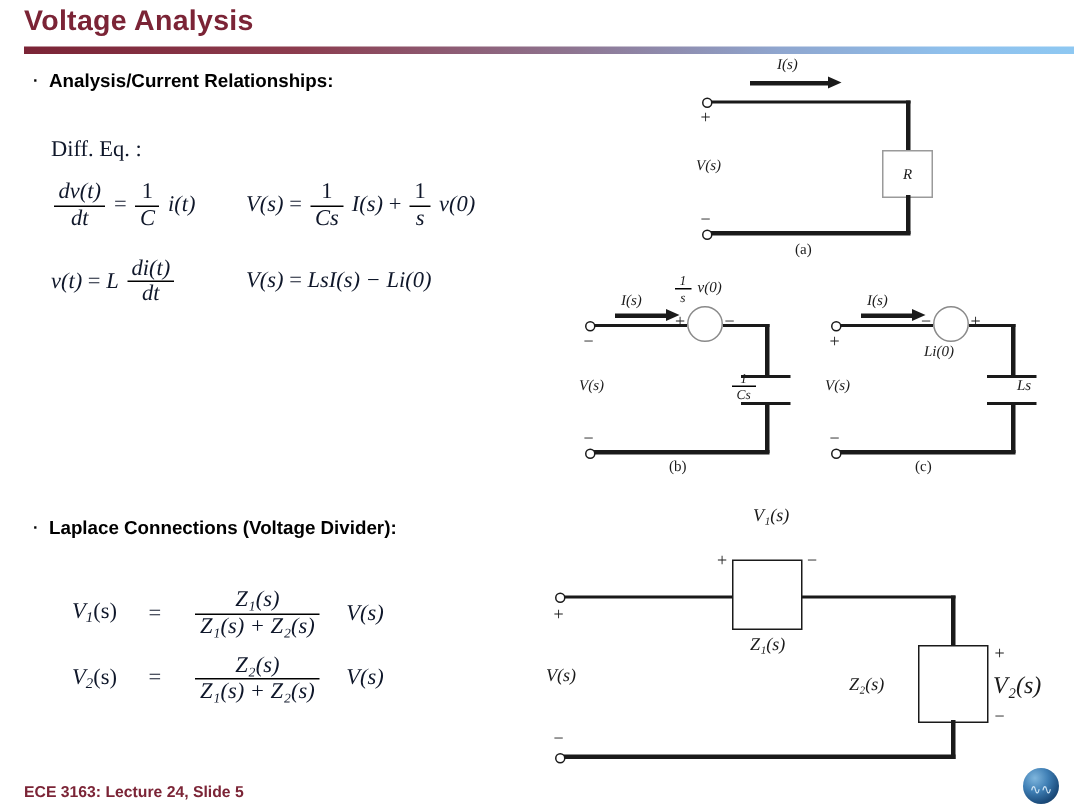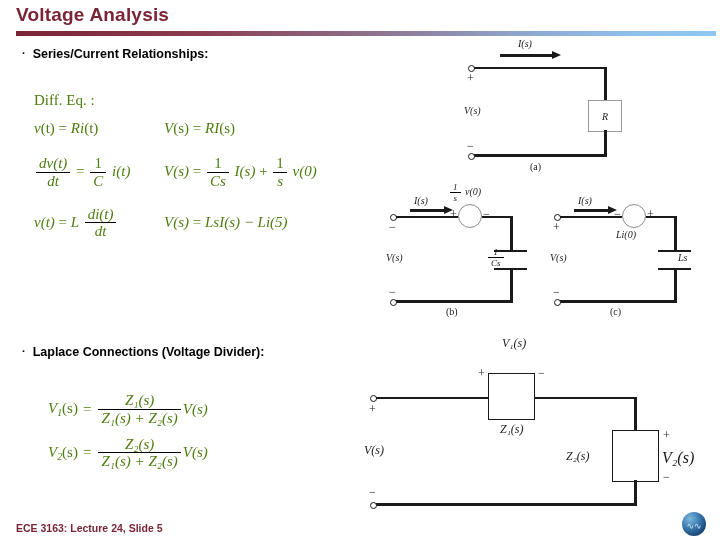--- a/index.html
+++ b/index.html
@@ -48,21 +48,21 @@
     margin-right: 7px;
     font-size: 11px;
     vertical-align: 1px;
   }
   #bullet-vcr { left: 22px; top: 47px; }
   #bullet-series { left: 22px; top: 345px; }
 
   
   .math {
     font-family: "Liberation Serif", "DejaVu Serif", serif;
-    color: #4d7c0f;
+    color: #0f172a;
     font-style: italic;
   }
   .up { font-style: normal; }
   .sub {
     font-size: 0.66em;
     vertical-align: -0.28em;
   }
   .frac {
     display: inline-block;
     vertical-align: middle;
@@ -96,21 +96,21 @@
   #row-c    { margin-bottom: 16px; font-size: 15px; }
   #row-l    { font-size: 15px; }
 
   
   #divider-eqs {
     position: absolute;
     left: 48px;
     top: 392px;
     font-size: 15px;
   }
-  #divider-eqs .row { display: flex; align-items: center; margin-bottom: 9px; }
+  #divider-eqs .row { display: flex; align-items: center; margin-bottom: 9px; gap: 16px; }
 
   
   .cir { position: absolute; }
   .wire { position: absolute; background: #1a1a1a; }
   .wh { height: 2.6px; }
   .wv { width: 2.6px; }
   .term {
     position: absolute;
     width: 5px; height: 5px;
     border: 1.4px solid #1a1a1a;
@@ -195,41 +195,29 @@
     overflow: hidden;
   }
 </style>
 </head>
 <body>
 
 <div id="slide-title">Voltage Analysis</div>
 <div id="title-rule"></div>
 
 <div class="bullet" id="bullet-vcr">
-  <span class="dot">·</span><span>Series/Current Relationships:</span>
+  <span class="dot">·</span><span>Analysis/Current Relationships:</span>
 </div>
 
 <div id="eq-block">
 
   <div class="row" id="row-head">
     <div class="c1 math hdr">Diff. Eq. :</div>
   </div>
 
-  <div class="row" id="row-r">
-    <div class="c1 math">
-      <span>v</span><span class="up">(t)</span>
-      <span class="up">=</span>
-      <span>R</span><span>i</span><span class="up">(t)</span>
-    </div>
-    <div class="c2 math">
-      <span>V</span><span class="up">(s)</span>
-      <span class="up">=</span>
-      <span>R</span><span>I</span><span class="up">(s)</span>
-    </div>
-  </div>
 
   <div class="row" id="row-c">
     <div class="c1 math">
       <span class="frac">
         <span class="num">dv(t)</span>
         <span class="den">dt</span>
       </span>
       <span class="up">=</span>
       <span class="frac">
         <span class="num up">1</span>
@@ -260,21 +248,21 @@
       <span class="up">=</span>
       <span>L</span>
       <span class="frac">
         <span class="num">di(t)</span>
         <span class="den">dt</span>
       </span>
     </div>
     <div class="c2 math">
       <span>V(s)</span>
       <span class="up">=</span>
-      <span>LsI(s) − Li(5)</span>
+      <span>LsI(s) − Li(0)</span>
     </div>
   </div>
 </div>
 
 <div class="cir" style="left:466px; top:42px; width:160px; height:122px;">
   <div class="arrow-shaft" style="left:34px; top:12px; width:52px;"></div>
   <div class="arrow-head" style="left:86px; top:9px;"></div>
   <div class="lbl" style="left:52px; top:-4px;">I(s)</div>
 
   <div class="term" style="left:2px; top:23px;"></div>

